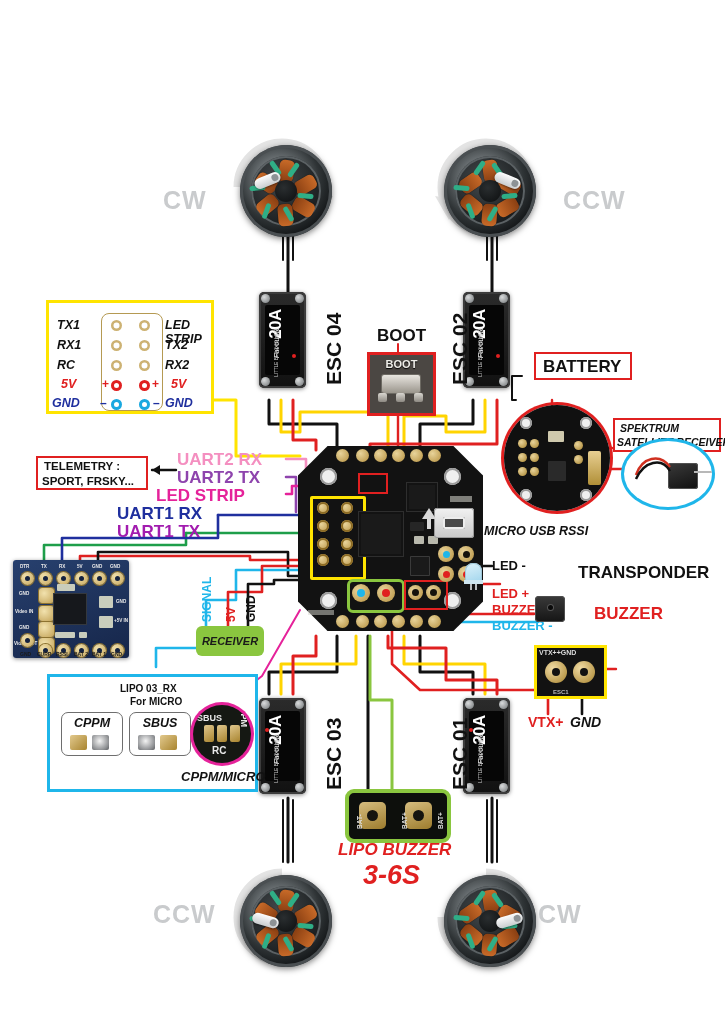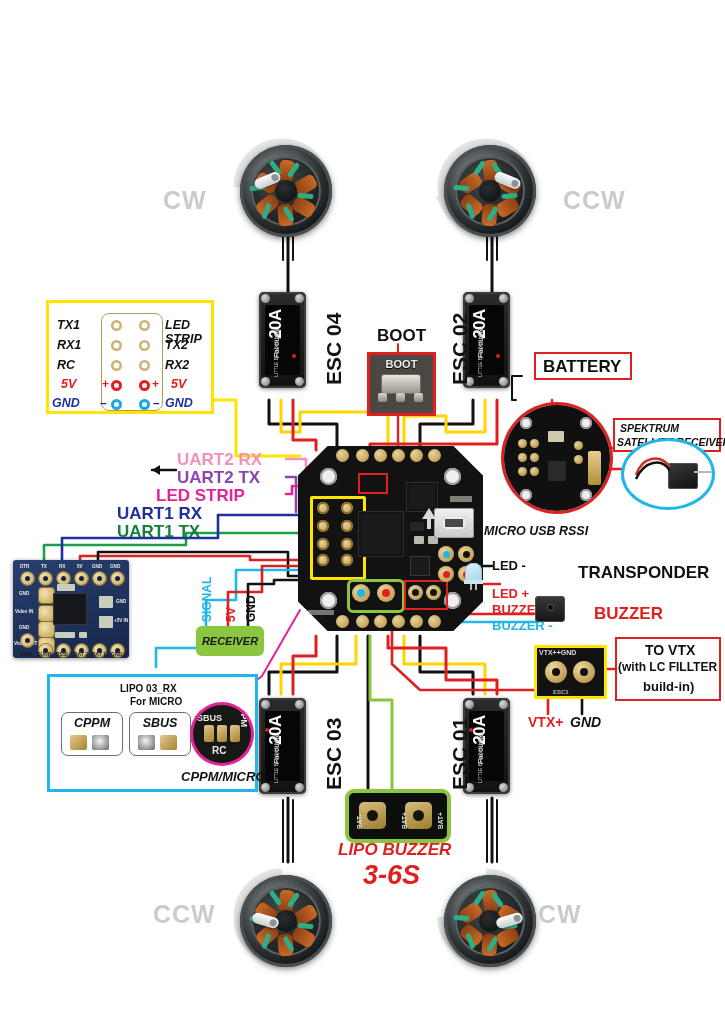--- a/index.html
+++ b/index.html
@@ -495,22 +495,26 @@
     <div class="sym txtRed" style="left:53px;top:74px;">+</div>
     <div class="sym txtRed" style="left:103px;top:74px;">+</div>
     <div class="sym txtBlue" style="left:51px;top:93px;">–</div>
     <div class="sym txtBlue" style="left:104px;top:93px;">–</div>
   </div>
 
   <div class="lbl" style="left:177px;top:450px;font-size:17px;color:#f48fc0;">UART2 RX</div>
   <div class="lbl" style="left:177px;top:468px;font-size:17px;color:#8e44ad;">UART2 TX</div>
   <div class="lbl" style="left:156px;top:486px;font-size:17px;color:#e5229a;">LED STRIP</div>
   <div class="lbl" style="left:117px;top:504px;font-size:17px;color:#1f2f9e;">UART1 RX</div>
-  <div class="lbl" style="left:117px;top:522px;font-size:17px;color:#15803d;">UART1 TX</div>
-
+  <div class="lbl" style="left:117px;top:522px;font-size:17px;color:#a21caf;">UART1 TX</div>
+
+  <div class="box red" style="left:36px;top:456px;width:112px;height:34px;">
+    <div class="lbl" style="left:6px;top:2px;font-size:11.5px;color:#111;">TELEMETRY :</div>
+    <div class="lbl" style="left:4px;top:17px;font-size:11.5px;color:#111;">SPORT, FRSKY...</div>
+  </div>
 
   <div class="osd">
 
     <div class="op h" style="left:8px;top:12px;"></div>
     <div class="op h" style="left:26px;top:12px;"></div>
     <div class="op h" style="left:44px;top:12px;"></div>
     <div class="op h" style="left:62px;top:12px;"></div>
     <div class="op h" style="left:80px;top:12px;"></div>
     <div class="op h" style="left:98px;top:12px;"></div>
     <div class="osdtxt" style="left:7px;top:4px;">DTR</div>
@@ -716,25 +720,20 @@
   <div class="lbl" style="left:594px;top:604px;font-size:17px;color:#e02020;">BUZZER</div>
 
   <div class="vtxbox">
     <div class="t">VTX++GND</div>
     <div class="p" style="left:8px;"></div>
     <div class="p" style="left:36px;"></div>
     <div class="b">ESC1</div>
   </div>
   <div class="lbl" style="left:528px;top:714px;font-size:14px;color:#e02020;">VTX+</div>
   <div class="lbl ital" style="left:570px;top:714px;font-size:14px;color:#111;">GND</div>
-  <div class="box red" style="left:615px;top:637px;width:106px;height:64px;">
-    <div class="lbl" style="left:28px;top:3px;font-size:14px;color:#111;">TO VTX</div>
-    <div class="lbl" style="left:1px;top:21px;font-size:12px;color:#111;">(with LC FILLTER</div>
-    <div class="lbl" style="left:26px;top:40px;font-size:13px;color:#111;">build-in)</div>
-  </div>
 
   <div class="batbox">
     <div class="p" style="left:10px;"></div>
     <div class="p" style="left:56px;"></div>
     <div class="t" style="left:7px;top:36px;">BAT-</div>
     <div class="t" style="left:52px;top:36px;">BAT+</div>
     <div class="t" style="left:88px;top:36px;">BAT+</div>
   </div>
   <div class="lbl" style="left:338px;top:840px;font-size:17px;color:#e02020;font-style:italic;">LIPO BUZZER</div>
   <div class="lbl" style="left:363px;top:860px;font-size:27px;color:#e02020;font-style:italic;">3-6S</div>

